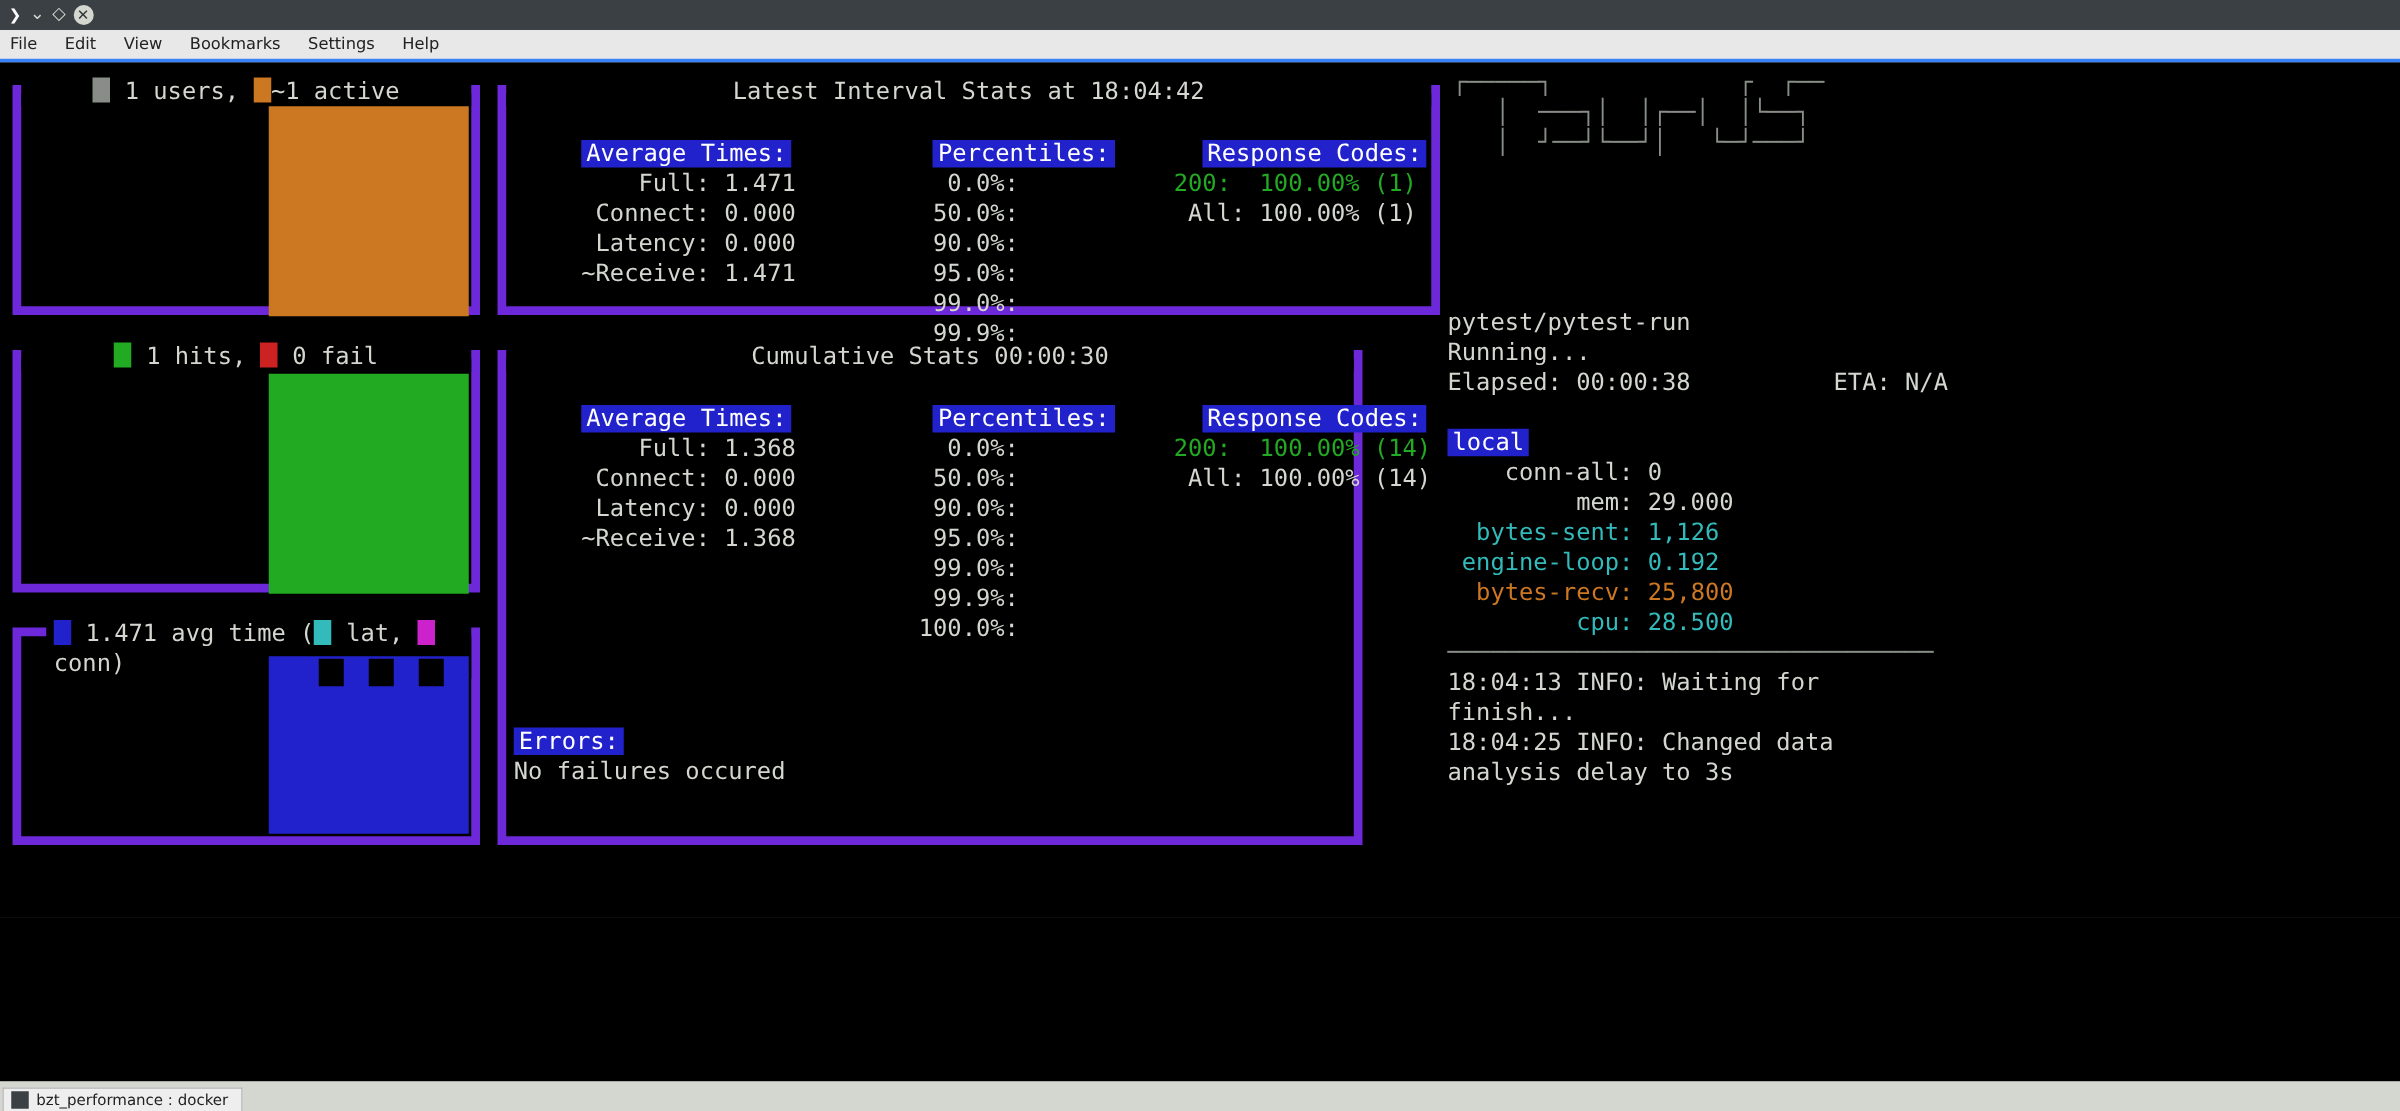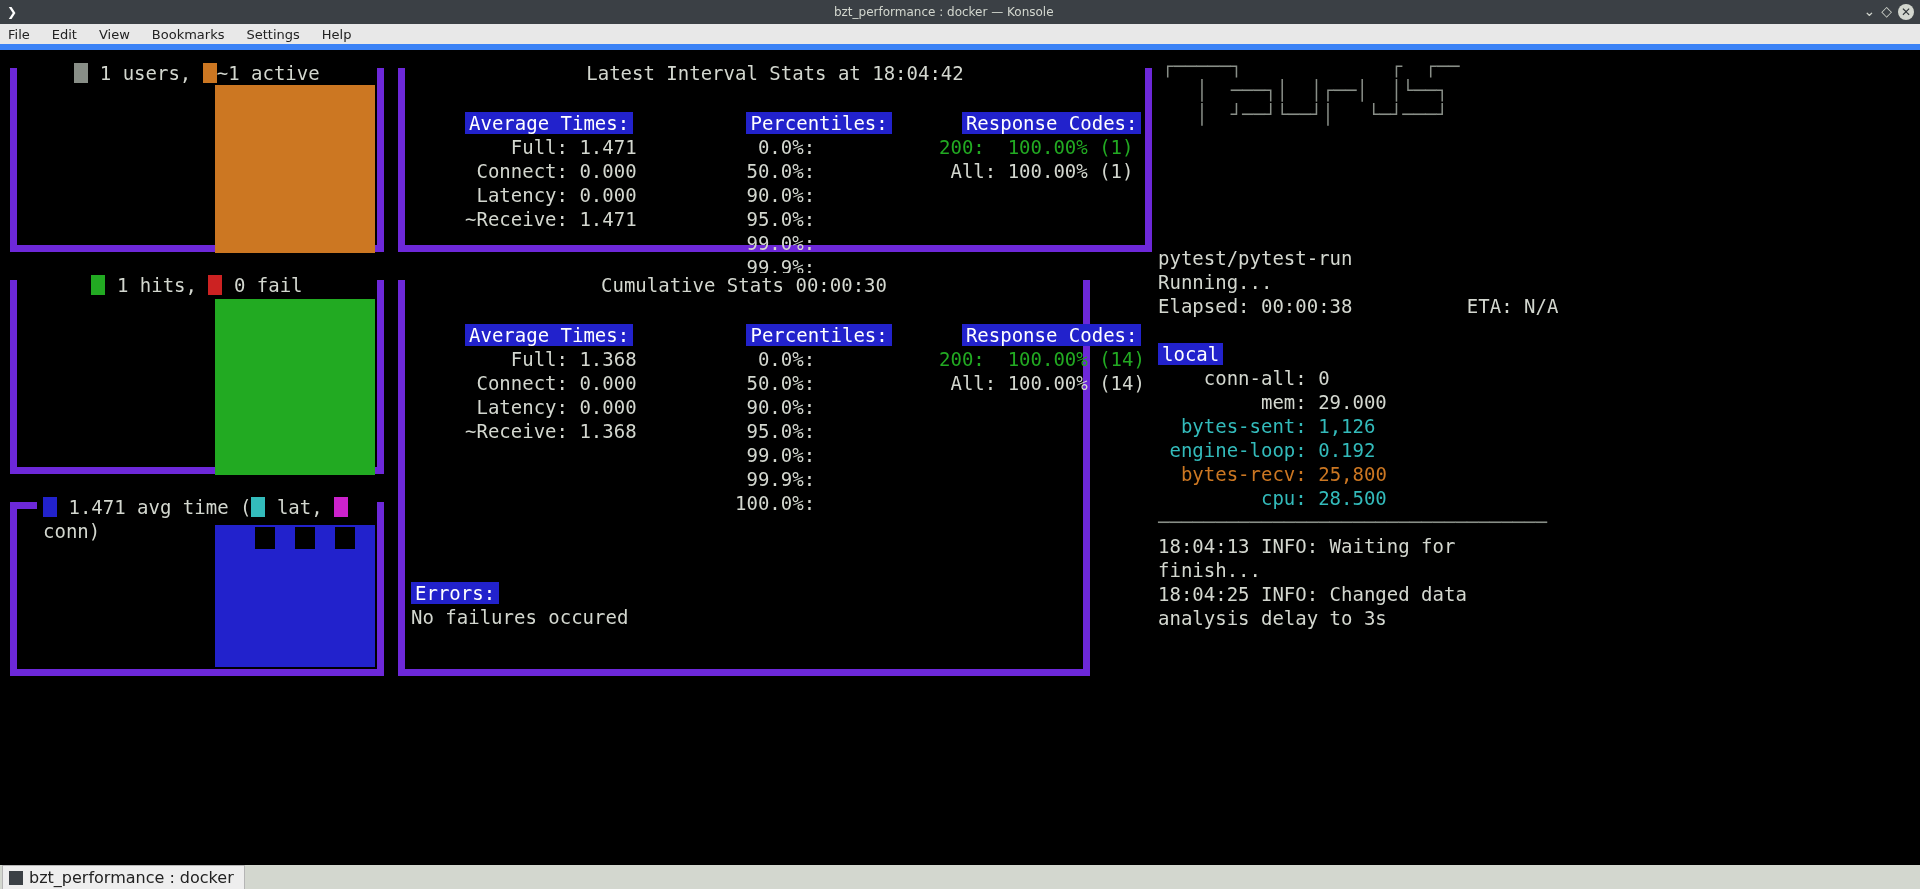--- a/index.html
+++ b/index.html
@@ -6,21 +6,21 @@
   html,body { width:1920px; height:889px; overflow:hidden; font-family:"DejaVu Sans",sans-serif; background:#2e3436; }
   
   .titlebar { height:24px; background:#3b4045; color:#d3d7cf; display:flex; align-items:center; font-size:12px; }
   .titlebar .tb-icon { width:24px; height:24px; display:flex; align-items:center; justify-content:center; color:#fff; }
   .titlebar .tb-title { flex:1; text-align:center; }
   .titlebar .tb-btns { display:flex; gap:6px; padding-right:6px; }
   .tb-circle { width:16px; height:16px; border-radius:50%; display:inline-block; }
   .tb-min,.tb-max { background:none; color:#d3d7cf; font-size:14px; line-height:14px; }
   .tb-close { background:#d3d7cf; color:#2e3436; font-size:12px; line-height:16px; text-align:center; }
   
-  .menubar { height:26px; background:#e8e8e8; display:flex; align-items:center; font-size:13px; color:#222; padding:0 8px; gap:22px; border-bottom:6px solid #3b82f6; }
+  .menubar { height:26px; background:#e8e8e8; display:flex; align-items:center; font-size:13px; color:#222; padding:0 8px; gap:22px; border-bottom:3px solid #3b82f6; }
   .menubar span { cursor:default; }
   
   .terminal { position:relative; height:684px; background:#000; color:#d3d7cf;
               font-family:"DejaVu Sans Mono","Liberation Mono",monospace;
               font-size:19px; line-height:24px; padding:4px 8px 4px 8px; }
   
   .panel { position:absolute; border:7px solid #6d28d9; }
   .panel .caption { position:absolute; top:-14px; left:0; right:0; text-align:center;
                     color:#d3d7cf; background:#000; padding:0 6px; white-space:nowrap; }
   
@@ -32,32 +32,31 @@
   .sq-gray{background:#888e87;} .sq-orange{background:#cc7722;}
   .sq-green{background:#22aa22;} .sq-red{background:#cc2222;}
   .sq-blue{background:#2222cc;} .sq-cyan{background:#33bbbb;} .sq-mag{background:#cc22cc;}
   
   .big-block { position:absolute; }
   
   .col { position:absolute; white-space:pre; }
   
   .ascii-logo { position:absolute; left:1162px; top:4px; color:#888e87; font-size:19px; line-height:24px; white-space:pre; }
   
-  .tabstrip { height:24px; background:#d3d7cf; display:flex; align-items:flex-end; font-size:16px; color:#222; }
+  .tabstrip { height:24px; background:#d3d7cf; display:flex; align-items:flex-end; font-size:12px; color:#222; }
   .tab { background:#eee; border:1px solid #b5b5b5; border-bottom:none; padding:2px 10px 2px 6px; display:flex; align-items:center; gap:6px; margin-left:2px; }
   .tab .t-icon { width:14px; height:14px; background:#3b4045; display:inline-block; }
   
   .blank { height:131px; background:#000; }
 </style>
 </head>
 <body>
 
 <div class="titlebar">
   <span class="tb-icon">❯</span>
-  <span class="tb-title">bzt_performance : docker — Konsole</span>
   <span class="tb-btns">
     <span class="tb-min">⌄</span>
     <span class="tb-max">◇</span>
     <span class="tb-circle tb-close">✕</span>
   </span>
 </div>
 
 <div class="menubar">
   <span>File</span>
   <span>Edit</span>

